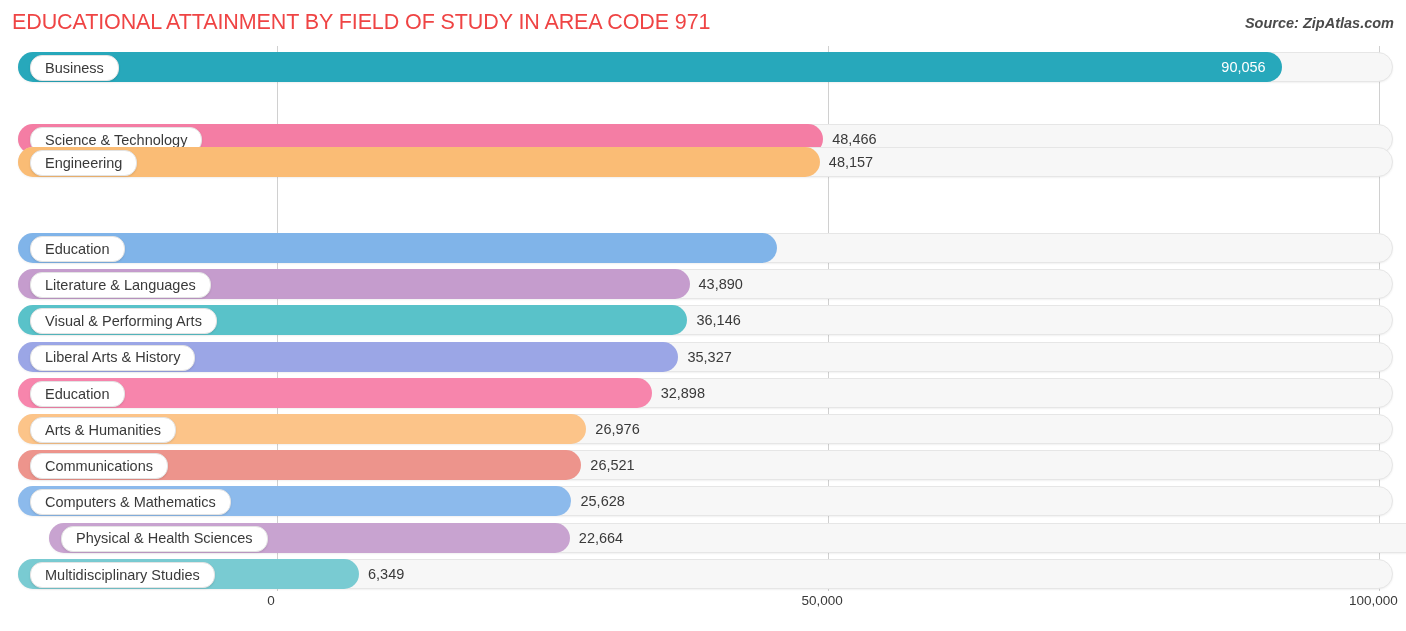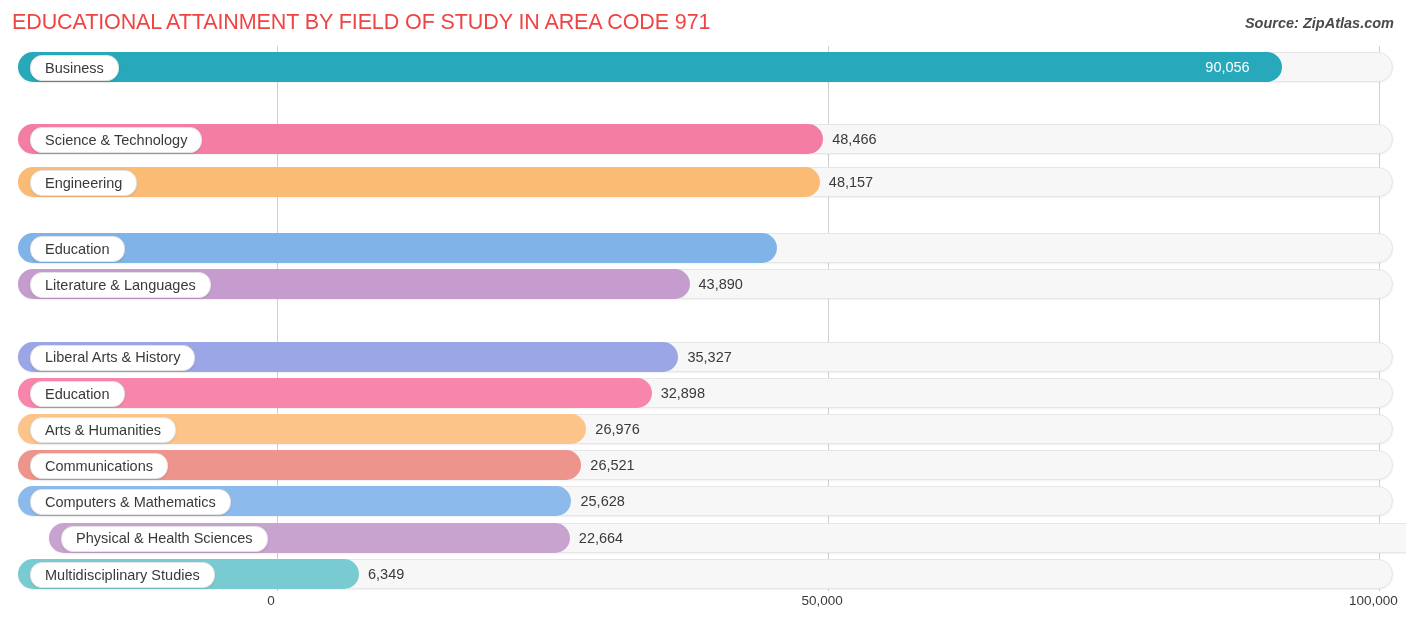--- a/index.html
+++ b/index.html
@@ -96,31 +96,31 @@
       <div class="gridline" style="left: 828.15px;"></div>
       <div class="gridline" style="left: 1379.3px;"></div>
     </div>
   <div class="rows">
       <div class="row" style="top: 6px;">
         <div class="track"></div>
         <div class="bar" style="width: 1263.69px; background: rgb(39, 168, 187);"></div>
         <div class="pill">
           <span>Business</span>
         </div>
-        <div class="value inside" style="left: 2px; width: 1247.69px;">90,056</div>
+        <div class="value inside" style="left: 18px; width: 1247.69px;">90,056</div>
       </div>
       <div class="row" style="top: 78.4px;">
         <div class="track"></div>
         <div class="bar" style="width: 805.241px; background: rgb(244, 125, 164);"></div>
         <div class="pill">
           <span>Science &amp; Technology</span>
         </div>
         <div class="value" style="left: 832.241px;">48,466</div>
       </div>
-      <div class="row" style="top: 121px;">
+      <div class="row" style="top: 101px;">
         <div class="track"></div>
         <div class="bar" style="width: 801.835px; background: rgb(250, 188, 117);"></div>
         <div class="pill">
           <span>Engineering</span>
         </div>
         <div class="value" style="left: 828.835px;">48,157</div>
       </div>
       <div class="row" style="top: 187px;">
         <div class="track"></div>
         <div class="bar" style="width: 758.768px; background: rgb(128, 180, 233);"></div>
@@ -129,20 +129,28 @@
         </div>
         <div class="value" style="left: 785.768px; margin-top: 31px;">44,250</div>
       </div>
       <div class="row" style="top: 223.2px;">
         <div class="track"></div>
         <div class="bar" style="width: 671.521px; background: rgb(197, 156, 205);"></div>
         <div class="pill">
           <span>Literature &amp; Languages</span>
         </div>
         <div class="value" style="left: 698.521px;">43,890</div>
+      </div>
+      <div class="row" style="top: 259.4px;">
+        <div class="track"></div>
+        <div class="bar" style="width: 669.437px; background: rgb(89, 194, 201);"></div>
+        <div class="pill">
+          <span>Visual &amp; Performing Arts</span>
+        </div>
+        <div class="value" style="left: 696.437px;">36,146</div>
       </div>
       <div class="row" style="top: 295.6px; padding-left: 25px;">
         <div class="track"></div>
         <div class="bar" style="width: 660.41px; background: rgb(155, 166, 230);"></div>
         <div class="pill">
           <span>Liberal Arts &amp; History</span>
         </div>
         <div class="value" style="left: 687.41px;">35,327</div>
       </div>
       <div class="row" style="top: 331.8px;">

